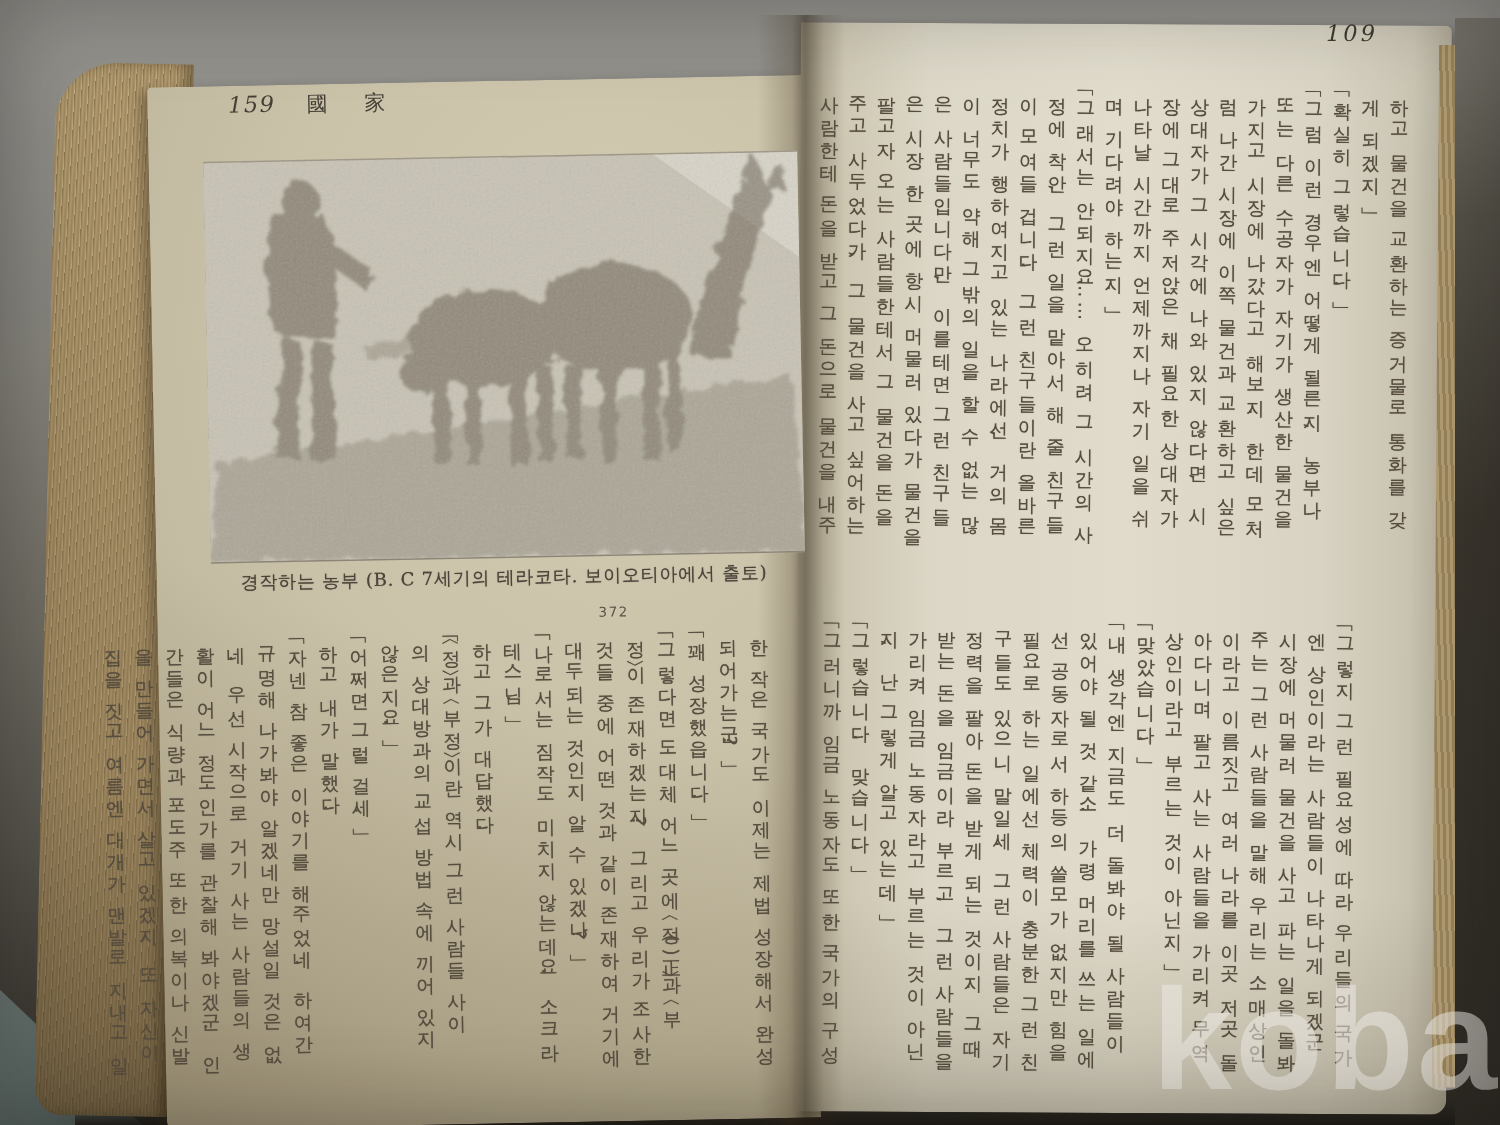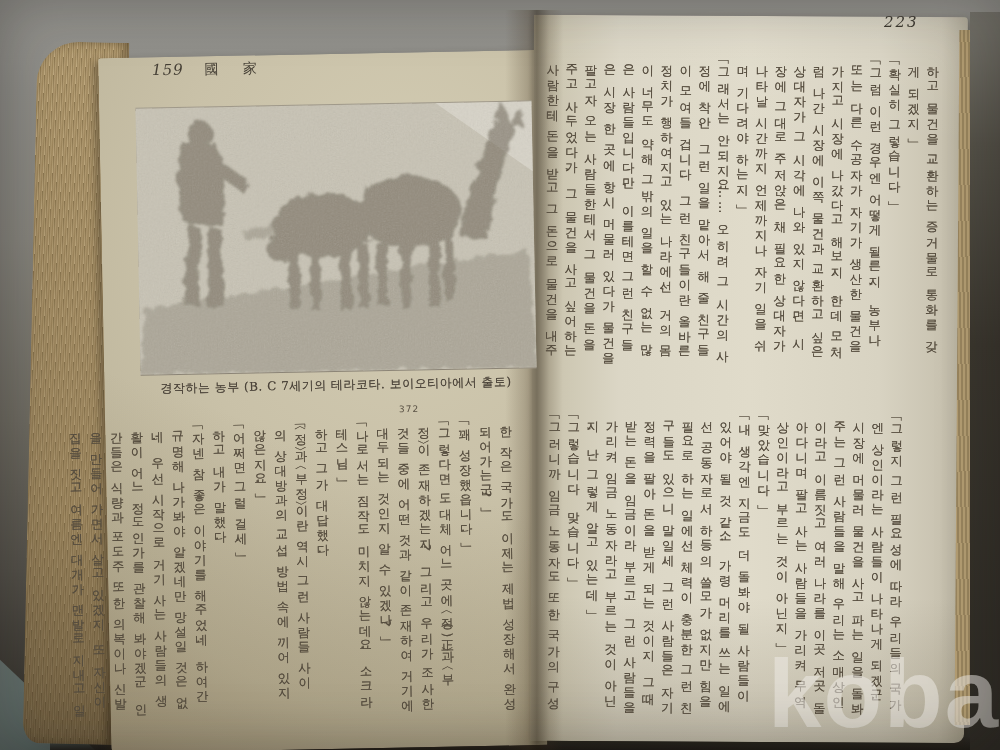--- a/index.html
+++ b/index.html
@@ -161,21 +161,21 @@
       <div class="vcol">하고 내가 말했다.</div>
       <div class="vcol">「자넨 참 좋은 이야기를 해주었네. 하여간</div>
       <div class="vcol">규명해 나가봐야 알겠네만 망설일 것은 없</div>
       <div class="vcol">네. 우선 시작으로 거기 사는 사람들의 생</div>
       <div class="vcol">활이 어느 정도인가를 관찰해 봐야겠군. 인</div>
       <div class="vcol">간들은 식량과 포도주 또한 의복이나 신발</div>
       <div class="vcol">을 만들어 가면서 살고 있겠지. 또 자신이</div>
       <div class="vcol">집을 짓고 여름엔 대개가 맨발로 지내고 일</div>
     </div>
 
-  <div class="pagenum-right">223</div>
+  <div class="pagenum-right">109</div>
   <div class="vtext right-band-upper">
       <div class="vcol">하고 물건을 교환하는 증거물로 통화를 갖</div>
       <div class="vcol">게 되겠지.」</div>
       <div class="vcol">「확실히 그렇습니다.」</div>
       <div class="vcol">「그럼 이런 경우엔 어떻게 될른지, 농부나</div>
       <div class="vcol">또는 다른 수공자가 자기가 생산한 물건을</div>
       <div class="vcol">가지고 시장에 나갔다고 해보지. 한데 모처</div>
       <div class="vcol">럼 나간 시장에 이쪽 물건과 교환하고 싶은</div>
       <div class="vcol">상대자가 그 시각에 나와 있지 않다면, 시</div>
       <div class="vcol">장에 그대로 주저앉은 채 필요한 상대자가</div>

